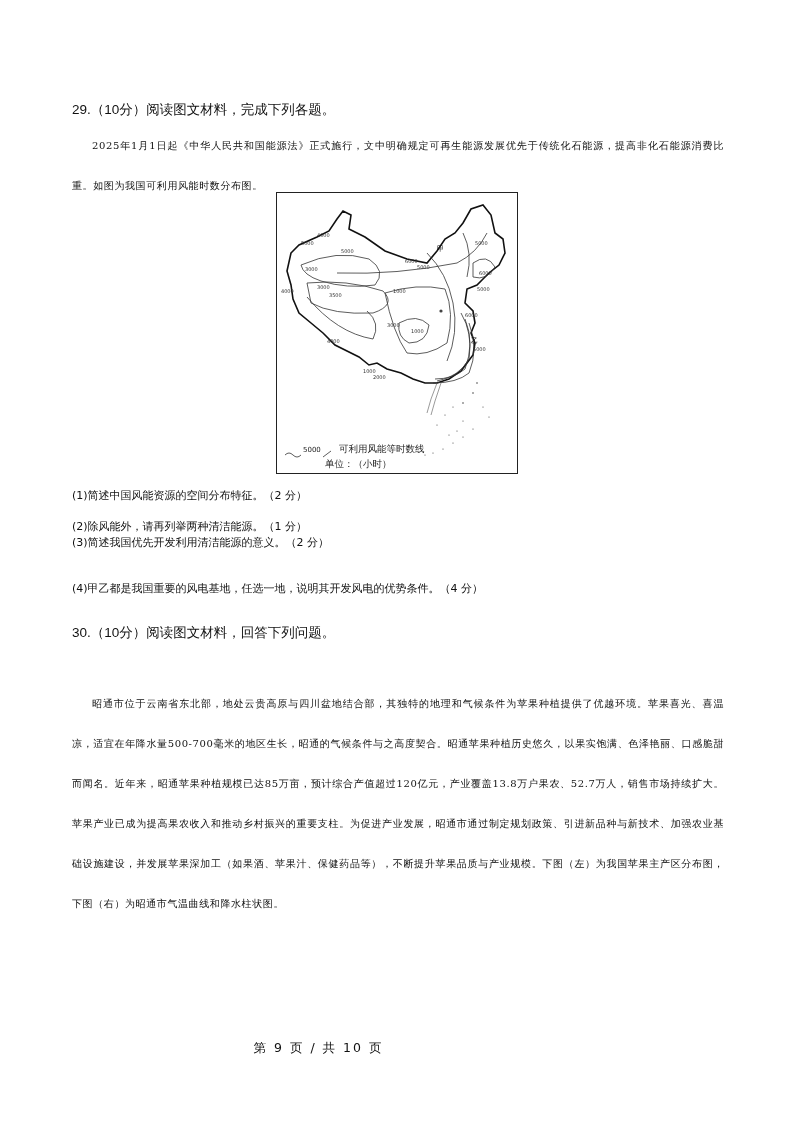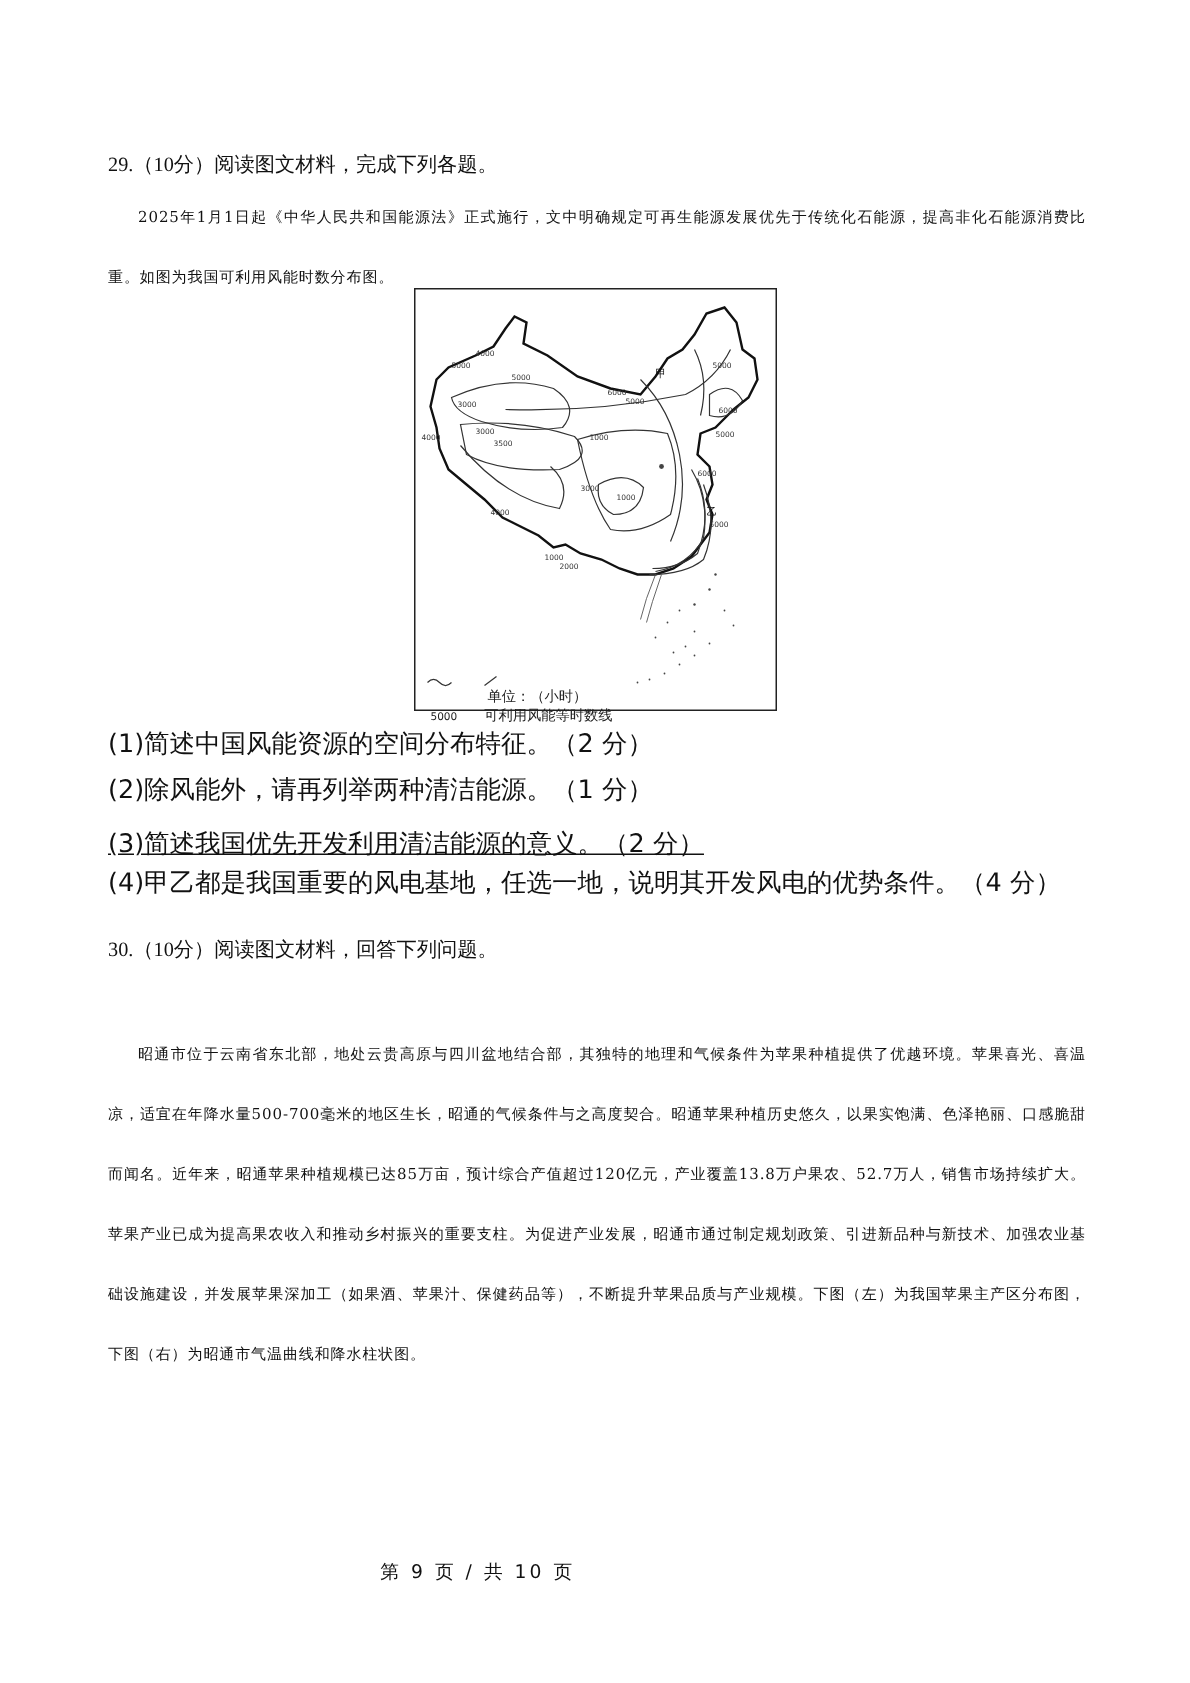--- a/index.html
+++ b/index.html
@@ -1,22 +1,22 @@
 <!DOCTYPE html>
 <html><head>
 <meta charset="utf-8">
 <style>
   html, body { margin: 0; padding: 0; background: #ffffff; }
   body { width: 793px; height: 1122px; position: relative; overflow: hidden;
          font-family: "DejaVu Serif", "Liberation Serif", serif; color: #111; }
   .line { position: absolute; left: 72px; font-size: 13px; white-space: nowrap; line-height: 18px; }
-  .q-title { font-family: Liberation Serif, serif; font-size: 13.5px; }
+  .q-title { font-family: Liberation Sans, sans-serif; font-size: 13.5px; }
   .para { position: absolute; left: 72px; width: 652px; font-size: 10px; line-height: 40px;
           text-indent: 2em; text-align: justify; letter-spacing: 0.6px; }
-  .sub { font-family: "DejaVu Sans", "Liberation Sans", sans-serif; font-size: 17px; }
+  .sub { font-family: "DejaVu Sans", "Liberation Sans", sans-serif; font-size: 11px; }
   .figure { position: absolute; left: 276px; top: 192px; width: 242px; height: 282px;
             border: 1px solid #222; box-sizing: border-box; background: #fff; }
   .figure svg { position: absolute; left: 0; top: 0; }
   .legend { position: absolute; left: 8px; top: 250px; font-size: 9.5px; color: #222; white-space: nowrap;
             font-family: "DejaVu Sans", "Liberation Sans", sans-serif; }
   .legend-unit { position: absolute; left: 48px; top: 265px; font-size: 9.5px; color: #222; white-space: nowrap;
             font-family: Liberation Serif, serif; }
   .footer { position: absolute; top: 1040px; left: 0; width: 637px; text-align: center;
             font-family: "DejaVu Sans", "Liberation Sans", sans-serif; font-size: 12.5px; letter-spacing: 2px; }
 </style>
@@ -92,30 +92,30 @@
     </g>
 
     <g font-family="DejaVu Sans, sans-serif" font-size="7" fill="#111">
       <text x="160" y="58">甲</text>
       <text x="194" y="150">乙</text>
     </g>
 
     <path d="M8,262 Q12,258 16,262 Q20,266 24,262" fill="none" stroke="#333" stroke-width="0.8"></path>
     <path d="M46,264 L54,258" fill="none" stroke="#333" stroke-width="0.8"></path>
   </svg>
-  <div class="legend" style="left:10px;margin-top:28px;">
+  <div class="legend" style="left:26px;">
     <span style="font-size:7px;">5000</span>
     <span style="display:inline-block;width:12px;"></span>
     <span>可利用风能等时数线</span>
   </div>
   <div class="legend-unit">单位：（小时）</div>
 </div>
 
 <div class="line sub" style="top:487px;">(1)简述中国风能资源的空间分布特征。（2 分）</div>
 <div class="line sub" style="top:518px;">(2)除风能外，请再列举两种清洁能源。（1 分）</div>
-<div class="line sub" style="top:554px;text-decoration:underline;">(3)简述我国优先开发利用清洁能源的意义。（2 分）</div>
+<div class="line sub" style="top:534px;">(3)简述我国优先开发利用清洁能源的意义。（2 分）</div>
 <div class="line sub" style="top:580px;">(4)甲乙都是我国重要的风电基地，任选一地，说明其开发风电的优势条件。（4 分）</div>
 
 <div class="line q-title" style="top:611px;margin-top:13px;">30.（10分）阅读图文材料，回答下列问题。</div>
 
 <div class="para" style="top:636px;margin-top:48px;">昭通市位于云南省东北部，地处云贵高原与四川盆地结合部，其独特的地理和气候条件为苹果种植提供了优越环境。苹果喜光、喜温凉，适宜在年降水量500-700毫米的地区生长，昭通的气候条件与之高度契合。昭通苹果种植历史悠久，以果实饱满、色泽艳丽、口感脆甜而闻名。近年来，昭通苹果种植规模已达85万亩，预计综合产值超过120亿元，产业覆盖13.8万户果农、52.7万人，销售市场持续扩大。苹果产业已成为提高果农收入和推动乡村振兴的重要支柱。为促进产业发展，昭通市通过制定规划政策、引进新品种与新技术、加强农业基础设施建设，并发展苹果深加工（如果酒、苹果汁、保健药品等），不断提升苹果品质与产业规模。下图（左）为我国苹果主产区分布图，下图（右）为昭通市气温曲线和降水柱状图。</div>
 
 <div class="footer">第 9 页 / 共 10 页</div>
 
 </body></html>

